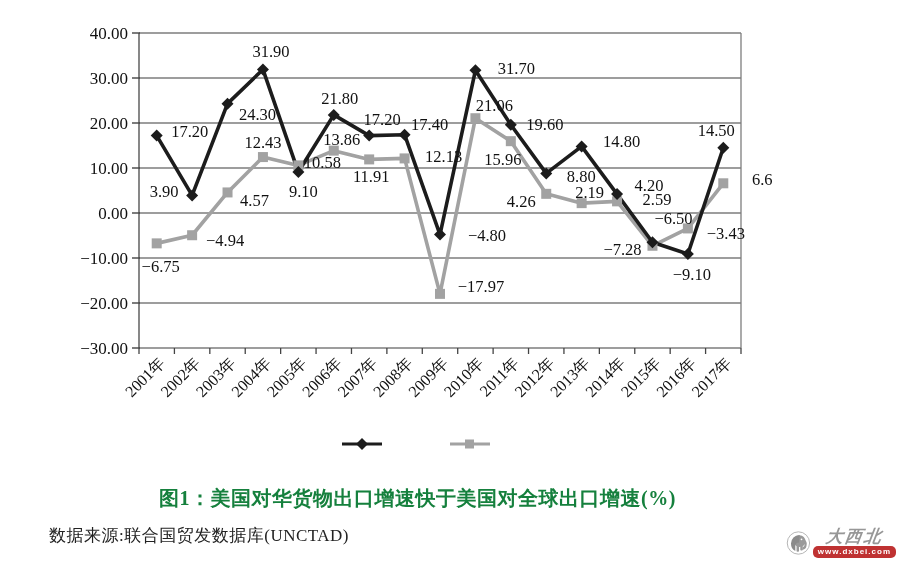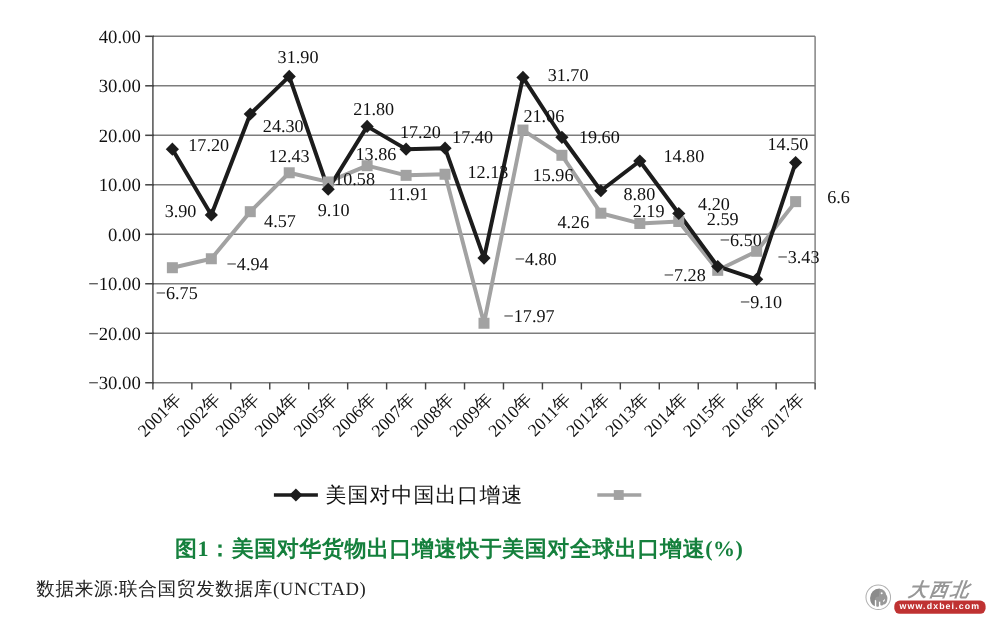--- a/index.html
+++ b/index.html
@@ -14,21 +14,21 @@
     transform:translateX(-24px);
   }
   .legend-item{display:flex;align-items:center;gap:6px;}
   .legend-item span{font-size:19px;letter-spacing:1px;color:#111;}
   .fig-title{
     position:absolute;left:12px;top:485px;width:899px;box-sizing:border-box;
     padding-right:88px;text-align:center;font-size:20px;font-weight:bold;color:#15803d;
     letter-spacing:0.5px;
   }
   .fig-source{
-    position:absolute;left:33px;top:524px;font-size:17px;color:#222;letter-spacing:0.5px;
+    position:absolute;left:49px;top:524px;font-size:17px;color:#222;letter-spacing:0.5px;
   }
   .watermark{
     position:absolute;right:3px;bottom:4px;width:110px;display:flex;align-items:center;gap:2px;
     opacity:0.9;
   }
   .wm-col{display:flex;flex-direction:column;align-items:center;gap:1px;}
   .wm-brand{
     font-size:17px;font-weight:bold;font-style:italic;color:#8c8c8c;
     letter-spacing:2px;transform:skewX(-8deg);line-height:1;
     text-shadow:0 0 1px #ffffff;
@@ -201,21 +201,20 @@
       </g>
     </svg>
 </div>
 
 <div class="legend">
   <div class="legend-item">
     <svg class="legend-marker" width="42" height="14" viewBox="0 0 42 14">
         <line x1="1" y1="7" x2="41" y2="7" stroke="#1c1c1c" stroke-width="3.2"></line>
         <path d="M21,1 L27,7 L21,13 L15,7 Z" fill="#1c1c1c"></path>
       </svg>
-    <span>美国对中国出口增速</span>
   </div>
   <div class="legend-item">
     <svg class="legend-marker" width="42" height="14" viewBox="0 0 42 14">
         <line x1="1" y1="7" x2="41" y2="7" stroke="#a2a2a2" stroke-width="3.2"></line>
         <rect x="16" y="2.5" width="9" height="9" fill="#a2a2a2"></rect>
       </svg>
   </div>
 </div>
 
 <div class="fig-title">图1：美国对华货物出口增速快于美国对全球出口增速(%)</div>

